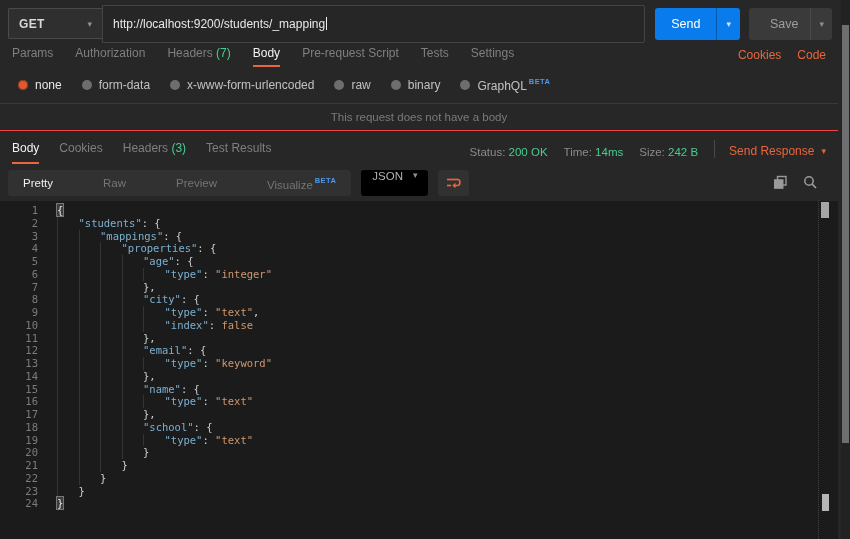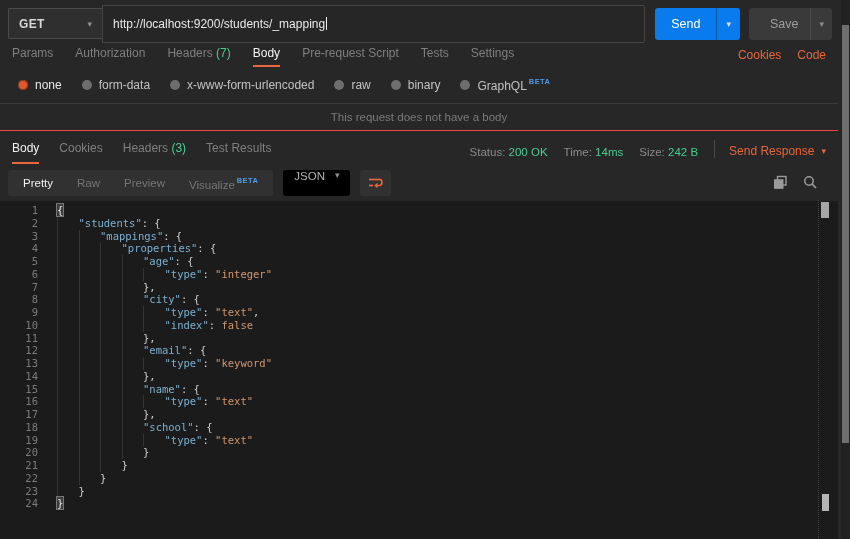--- a/index.html
+++ b/index.html
@@ -55,21 +55,21 @@
   .res-tabs .right { margin-left:auto; display:flex; align-items:flex-end; padding-bottom:6px; }
   .stat { font-size:11.5px; margin-left:16px; }
   .stat .sl { color:#8b8b8b; }
   .stat .sv { color:#49cc90; }
   .vdiv { width:1px; height:18px; background:#4a4a4a; margin:0 8px 0 16px; }
   .save-response { color:#e8663c; font-size:12px; display:flex; align-items:center; cursor:pointer; margin-left:6px; }
   .save-response .caret { font-size:9px; margin-left:7px; color:#e8663c; }
 
   
   .res-toolbar { height:37px; display:flex; align-items:center; padding:0 8px; }
-  .view-group { background:#313131; border-radius:3px; height:26px; display:flex; align-items:center; padding:0 3px; }
+  .view-group { background:#313131; border-radius:3px; height:26px; display:flex; align-items:center; padding:0 3px;gap:26px; }
   .vtab { font-size:11.5px; color:#757575; padding:0 12px; line-height:26px; cursor:pointer; border-radius:3px; }
   .vtab.active { color:#f0f0f0; }
   .format-select { margin-left:10px; background:#000000; border-radius:3px; height:26px; display:flex;
     padding:0 11px; cursor:pointer; }
   .format-select .fl { font-size:11.5px; color:#b4b4b4; }
   .format-select .caret { font-size:9px; color:#8f8f8f; margin-left:10px; }
   .icon-btn { margin-left:10px; background:#313131; border-radius:3px; width:31px; height:26px;
     display:flex; align-items:center; justify-content:center; cursor:pointer; }
   .res-toolbar .right { margin-left:auto; display:flex; align-items:center; gap:15px; margin-right:12px; }
   .plain-icon { cursor:pointer; display:flex; align-items:center; }

